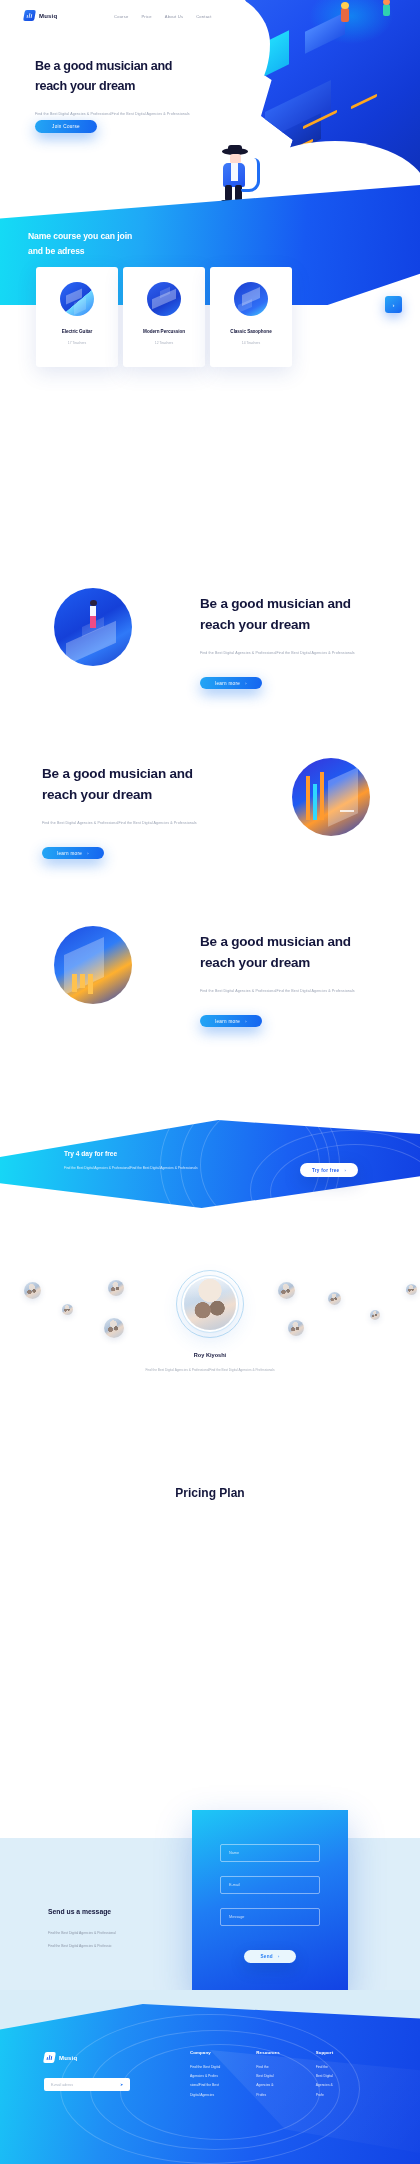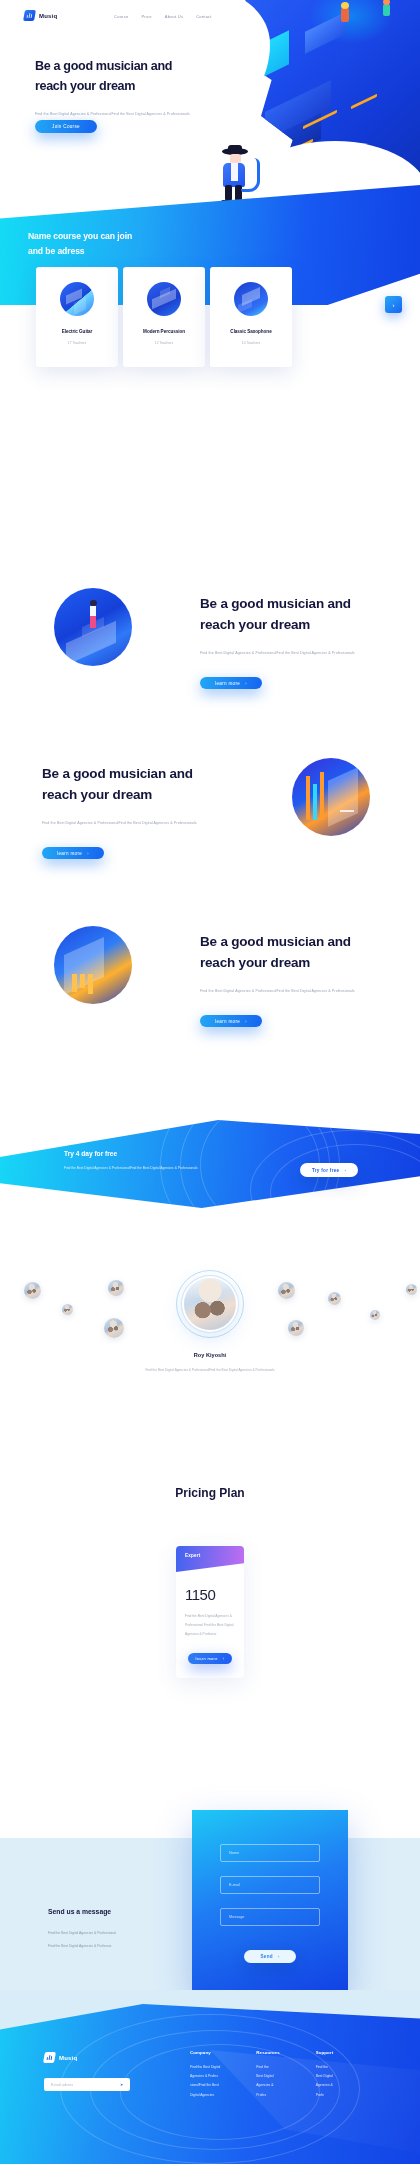--- a/index.html
+++ b/index.html
@@ -449,31 +449,20 @@
     <div class="testi-name">Roy Kiyoshi</div>
     <div class="testi-quote">Find the Best Digital Agencies &amp; ProfessionalFind the Best Digital Agencies &amp; Professionals</div>
   </div>
 
   <div class="sec" id="pricing">
     <div class="pr-title">Pricing Plan</div>
     <div class="pr-cards">
 
 
 
-      <div class="pr-card">
-        <div class="pr-ribbon rb-3">
-          <span>Expert</span>
-        </div>
-        <div class="pr-amt">1150</div>
-        <div class="pr-list">Find the Best Digital Agencies &amp; Professional Find the Best Digital Agencies &amp; Professio</div>
-        <div class="btn-pill pr-btn pb-3">
-          <span>learn more</span>
-          <span class="chev">›</span>
-        </div>
-      </div>
 
     </div>
   </div>
 
   <div class="sec" id="contact">
     <div class="ct-bg"></div>
     <div class="ct-copy">
       <div class="ct-h">Send us a message</div>
       <div class="ct-p">Find the Best Digital Agencies &amp; Professional</div>
       <div class="ct-p" style="margin-top:4px;">Find the Best Digital Agencies &amp; Professio</div>

